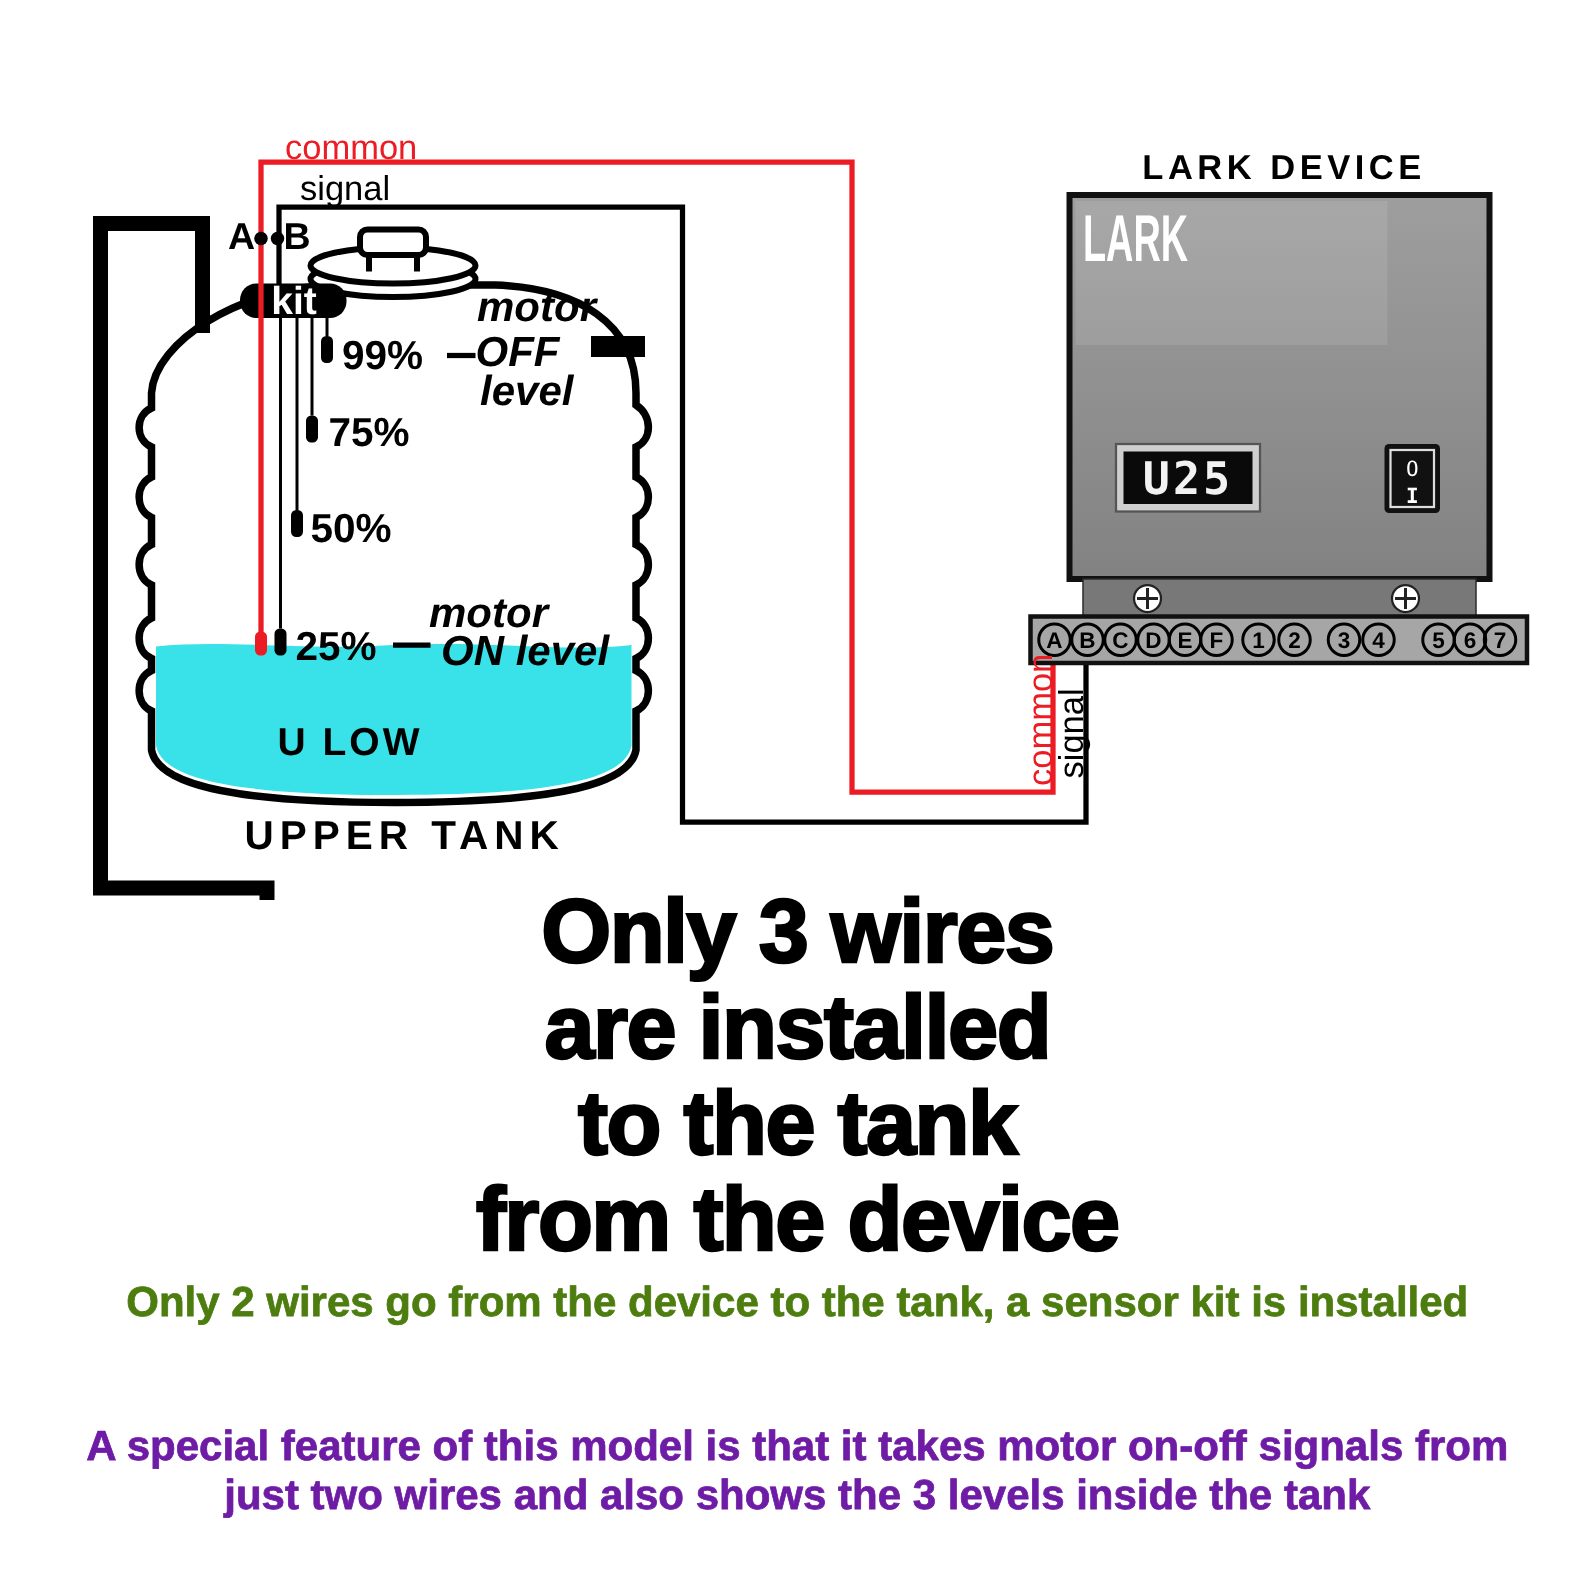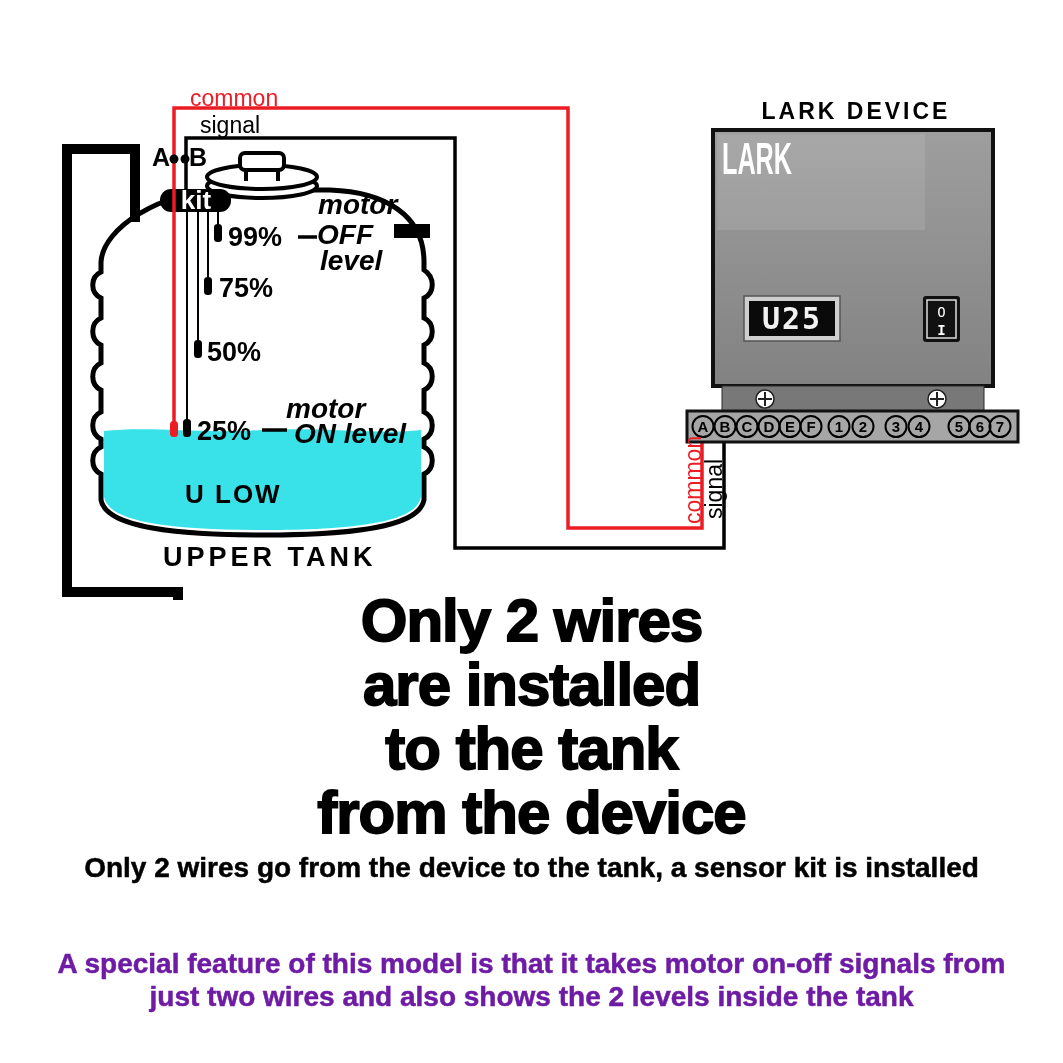--- a/index.html
+++ b/index.html
@@ -5,21 +5,21 @@
   html,body{margin:0;padding:0;background:#ffffff;}
   .stage{position:relative;width:1063px;height:1063px;background:#fff;overflow:hidden;
          font-family:"Liberation Sans",sans-serif;}
   svg text{font-family:"Liberation Sans",sans-serif;}
   .seg{font-family:"DejaVu Sans Mono",monospace;}
   .headline{position:absolute;top:589px;left:0;width:100%;text-align:center;
             font-size:60px;line-height:64px;font-weight:bold;letter-spacing:-1px;
             color:#000;-webkit-text-stroke:1.8px #000;}
   .note{position:absolute;left:0;width:100%;text-align:center;font-weight:bold;
         font-size:28px;line-height:33px;-webkit-text-stroke:0.5px currentColor;}
-  .note-blue{top:851px;color:#000000;}
+  .note-blue{top:851px;color:#4d7c0f;}
   .note-purple{top:947px;color:#6e1ba5;}
 </style>
 </head>
 <body>
 
 <div class="stage">
 
 <svg width="1063" height="600" viewBox="0 0 1063 600">
   <defs>
     <linearGradient id="devg" x1="0" y1="0" x2="0" y2="1">
@@ -219,28 +219,28 @@
       </g>
     </g>
 
     <text transform="translate(701,524) rotate(-90)" font-size="23" font-weight="500" fill="#ec1c24">common</text>
     <text transform="translate(722,519) rotate(-90)" font-size="23" font-weight="500" fill="#000">signal</text>
   </g>
 </svg>
 
 
 <div class="headline">
-  <div>Only 2 wires</div>
+  <div>Only 3 wires</div>
   <div>are installed</div>
   <div>to the tank</div>
   <div>from the device</div>
 </div>
 
 <div class="note note-blue">
   <div>Only 2 wires go from the device to the tank, a sensor kit is installed</div>
 </div>
 
 <div class="note note-purple">
   <div>A special feature of this model is that it takes motor on-off signals from</div>
-  <div>just two wires and also shows the 2 levels inside the tank</div>
+  <div>just two wires and also shows the 3 levels inside the tank</div>
 </div>
 
 </div>
 
 </body></html>

